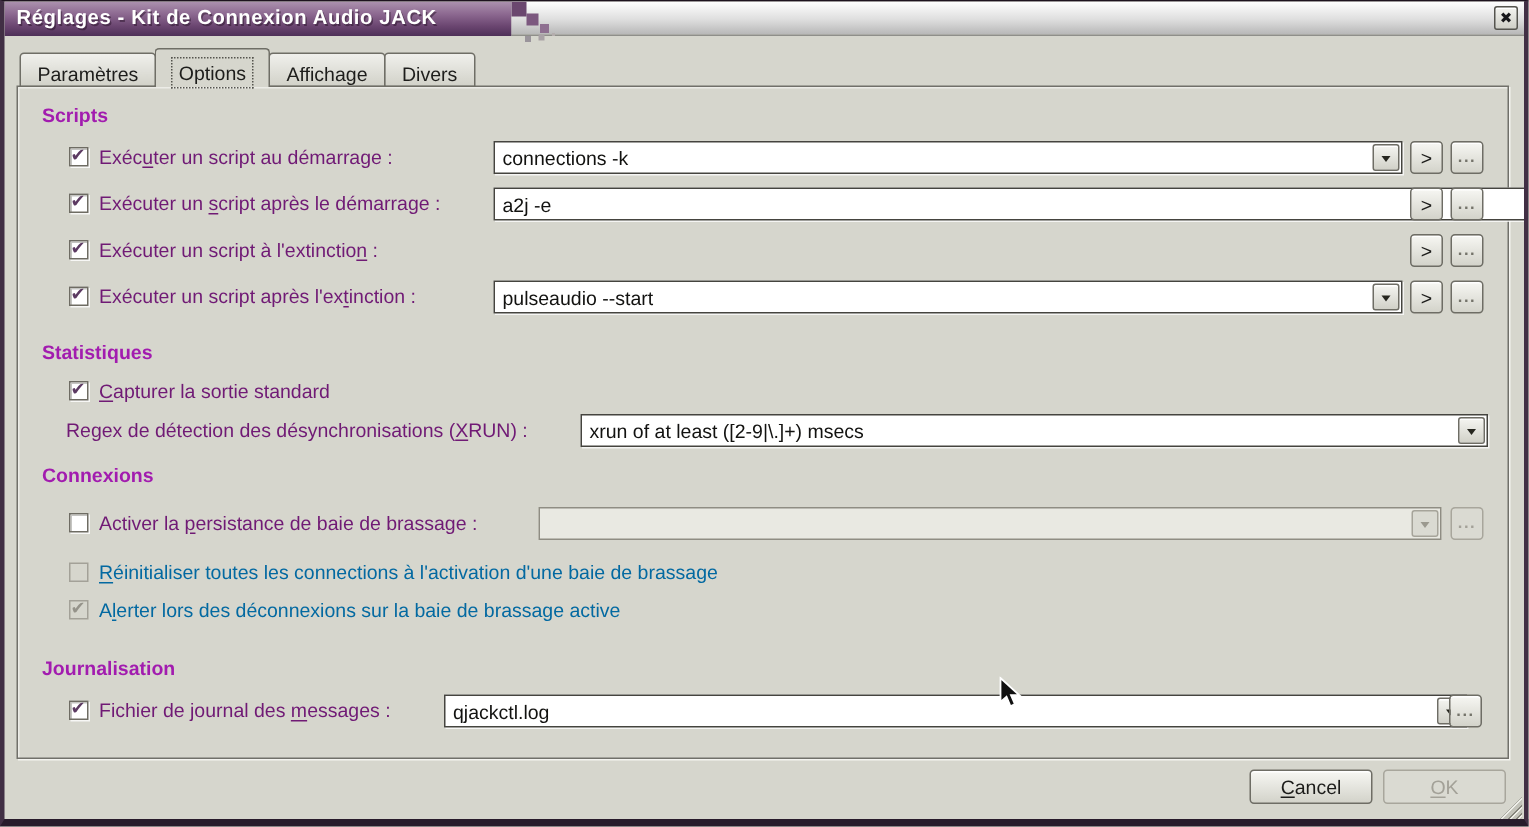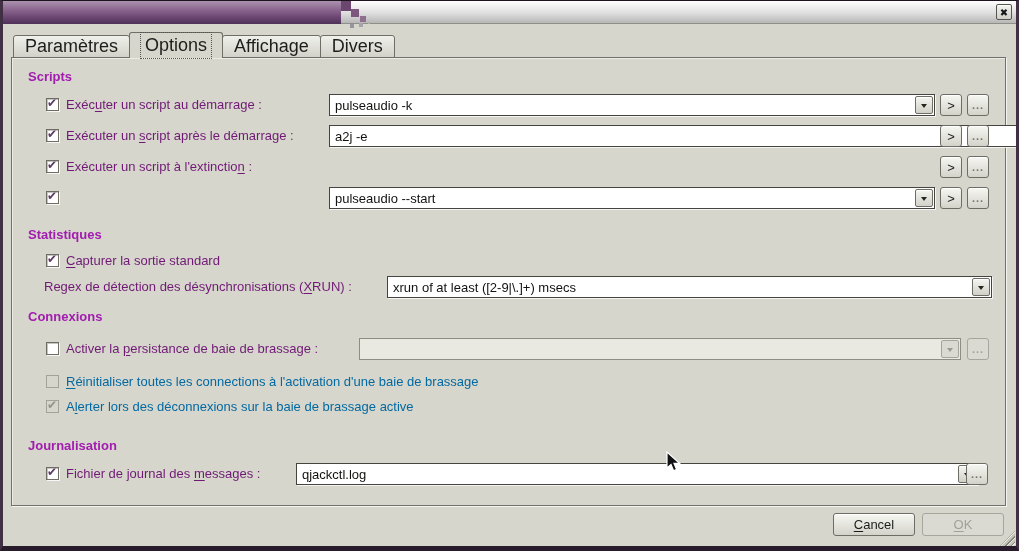--- a/index.html
+++ b/index.html
@@ -40,21 +40,21 @@
     border:1px solid #55544e; border-radius:2px;
     display:flex; align-items:center; justify-content:center;
     font-size:10px; font-weight:bold; color:#17171a; cursor:default;
     box-shadow:inset 0 1px 0 #fff;
   }
 
   
   .tabbar{ position:absolute; left:10px; top:31px; height:26px; display:flex; align-items:flex-end; z-index:3; }
   .tab{
     height:23px; padding:0 11px; display:flex; align-items:flex-end;
-    font-size:18px; color:#1d1d1b; white-space:nowrap;
+    font-size:13px; color:#1d1d1b; white-space:nowrap;
     background:linear-gradient(#f0f0ec,#d2d2c9);
     border:1px solid #6f6e66; border-radius:3px 3px 0 0; margin-right:-1px;
   }
   .tab.active{
     height:26px; background:#d6d6cd; border-bottom:none; z-index:4; position:relative;
   }
   .tab.active .tab-label{ outline:1px dotted #55544e; padding:2px 4px; }
 
   
   .panel{
@@ -123,20 +123,21 @@
 </style>
 </head>
 <body>
 
 <div class="window">
 
   <div class="titlebar">
     <div class="tb-left"></div>
     <div class="tb-right"></div>
     <div class="tb-decor"></div>
+    <div class="tb-title">Réglages - Kit de Connexion Audio JACK</div>
     <div class="close-btn">
       <span>✖</span>
     </div>
   </div>
 
   <div class="tabbar">
     <div class="tab">
       <span class="tab-label">Paramètres</span>
     </div>
     <div class="tab active">
@@ -150,21 +151,21 @@
     </div>
   </div>
 
   <div class="panel">
 
     <div class="heading" style="left:16px;top:11px">Scripts</div>
 
     <div class="cb checked" style="left:34px;top:40px"></div>
     <div class="lbl" style="left:54px;top:39px">Exéc<u>u</u>ter un script au démarrage :</div>
     <div class="combo" style="left:317px;top:36px;width:606px">
-      <span class="cval">pulseaudio -k</span>
+      <span class="cval">connections -k</span>
       <span class="cbtn">
           <i class="arr"></i>
         </span>
     </div>
     <button class="pbtn sq" style="left:928px;top:36px">&gt;</button>
     <button class="pbtn sq dots" style="left:955px;top:36px">...</button>
 
     <div class="cb checked" style="left:34px;top:71px"></div>
     <div class="lbl" style="left:54px;top:70px">Exécuter un <u>s</u>cript après le démarrage :</div>
     <div class="combo" style="left:317px;top:67px;width:714px">
@@ -175,20 +176,21 @@
     </div>
     <button class="pbtn sq" style="left:928px;top:67px">&gt;</button>
     <button class="pbtn sq dots" style="left:955px;top:67px">...</button>
 
     <div class="cb checked" style="left:34px;top:102px"></div>
     <div class="lbl" style="left:54px;top:101px">Exécuter un script à l'extinctio<u>n</u> :</div>
     <button class="pbtn sq" style="left:928px;top:98px">&gt;</button>
     <button class="pbtn sq dots" style="left:955px;top:98px">...</button>
 
     <div class="cb checked" style="left:34px;top:133px"></div>
+    <div class="lbl" style="left:54px;top:132px">Exécuter un script après l'ex<u>t</u>inction :</div>
     <div class="combo" style="left:317px;top:129px;width:606px">
       <span class="cval">pulseaudio --start</span>
       <span class="cbtn">
           <i class="arr"></i>
         </span>
     </div>
     <button class="pbtn sq" style="left:928px;top:129px">&gt;</button>
     <button class="pbtn sq dots" style="left:955px;top:129px">...</button>
 
     <div class="heading" style="left:16px;top:169px">Statistiques</div>

